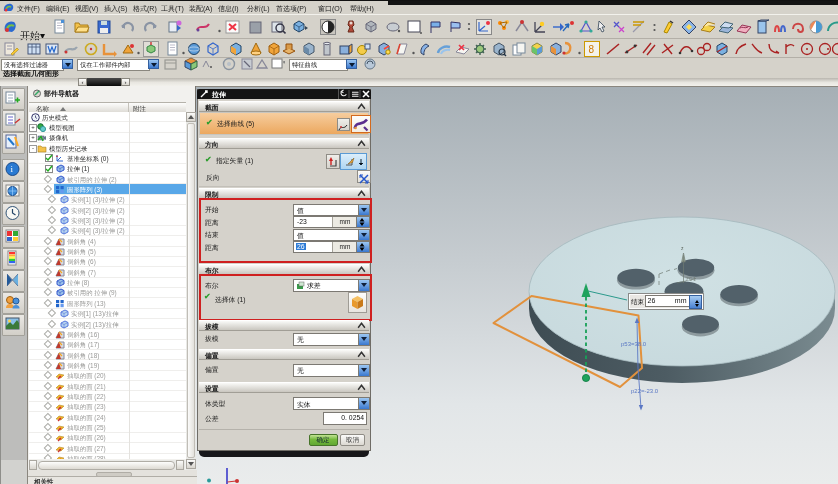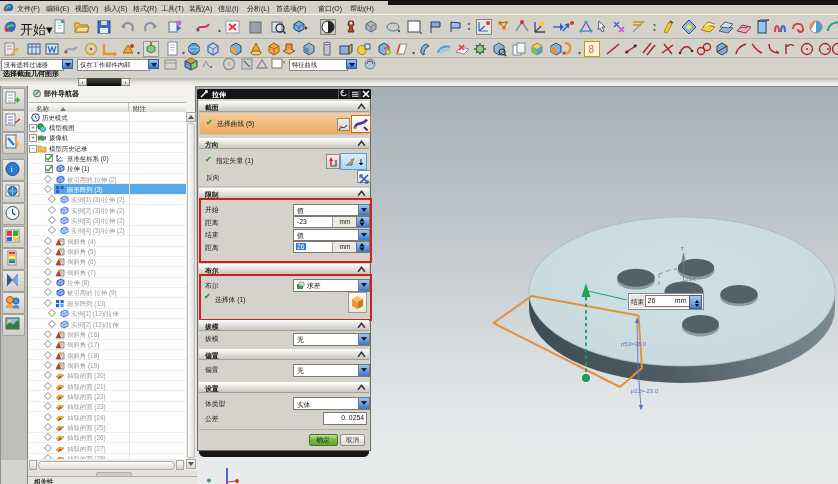--- a/index.html
+++ b/index.html
@@ -64,21 +64,21 @@
     <span style="left:161px">工具(T)</span>
     <span style="left:189px">装配(A)</span>
     <span style="left:218px">信息(I)</span>
     <span style="left:247px">分析(L)</span>
     <span style="left:276px">首选项(P)</span>
     <span style="left:318px">窗口(O)</span>
     <span style="left:350px">帮助(H)</span>
     <span style="position:absolute;left:388px;top:0;width:450px;height:4px;background:#141414;"></span>
 </div>
 <div id="tb1" class="abs">
-    <span style="position:absolute;left:20px;top:6px;font-size:13px;color:#111;">开始▾</span>
+    <span style="position:absolute;left:20px;top:14px;font-size:10px;color:#111;">开始▾</span>
     <span class="ticon" style="left:2px;top:4px"><svg width="16" height="16">
         <path d="M3,12 C1,5 7,1 12,3 C15,5 14,11 10,13 Z" fill="#2a6ad0"></path>
         <path d="M5,11 C5,7 9,5 12,7" stroke="#7ac143" stroke-width="2" fill="none"></path>
         <circle cx="5" cy="11" r="2" fill="#d33"></circle>
       </svg></span>
     <span class="ticon" style="left:52px;top:4px"><svg width="16" height="16">
         <rect x="3" y="1" width="9" height="13" fill="#fff" stroke="#789"></rect>
         <path d="M5,4 h5 M5,6.5 h5 M5,9 h5" stroke="#aab" stroke-width="0.8"></path>
         <rect x="9" y="1" width="3" height="3" fill="#4a90d8"></rect>
       </svg></span>

